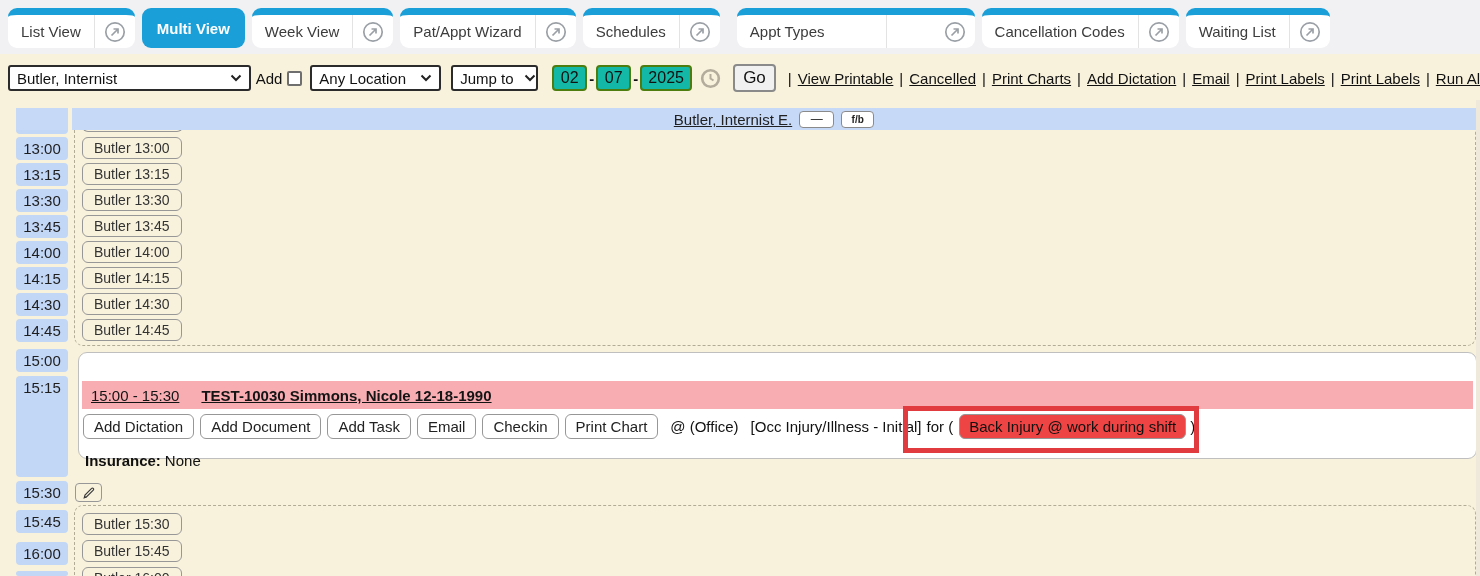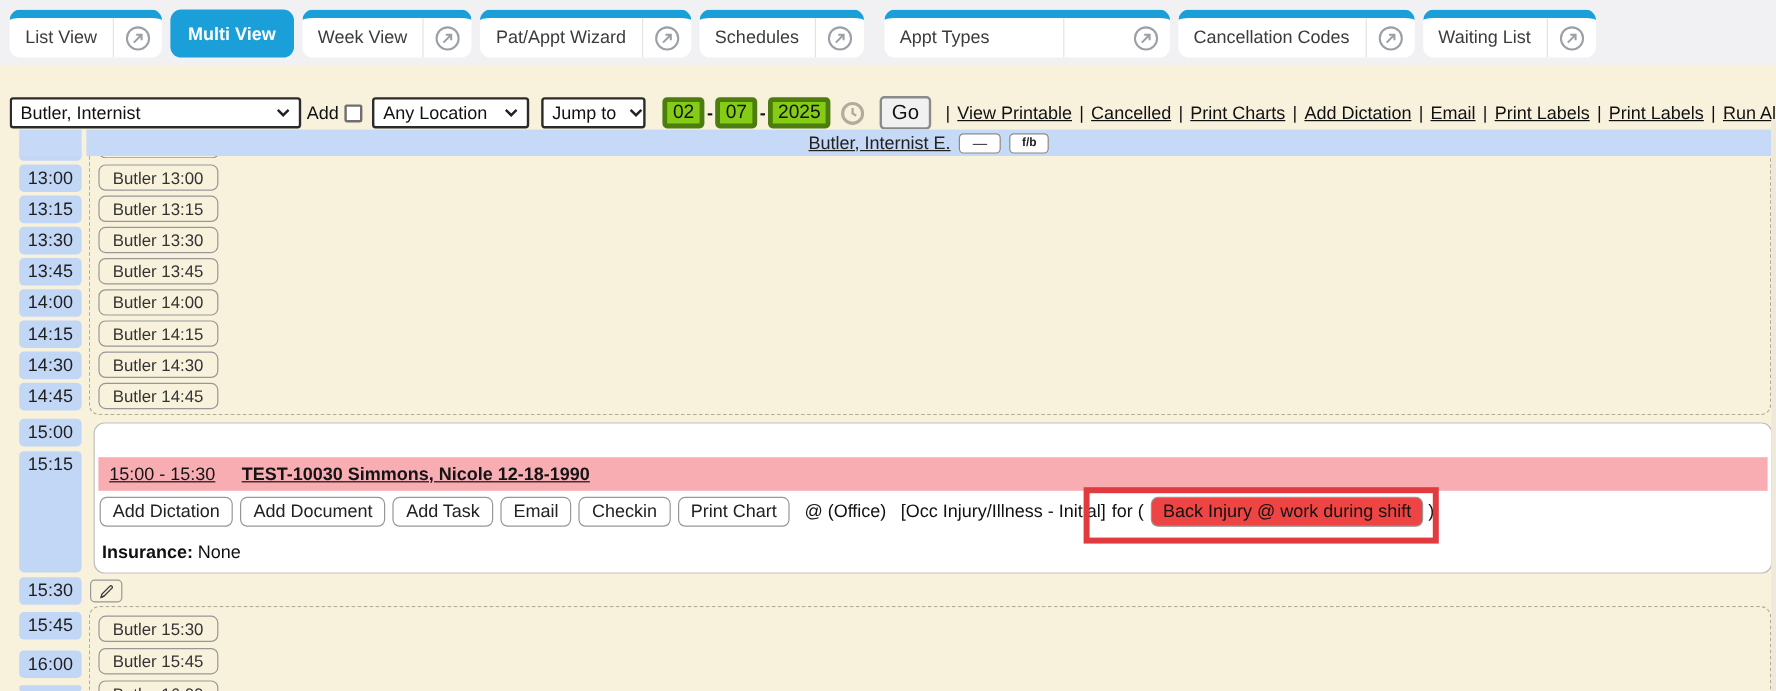--- a/index.html
+++ b/index.html
@@ -12,31 +12,31 @@
             display:flex; align-items:flex-start; padding:8px 0 0 8px; gap:7px; }
   .tab { display:flex; align-items:center; height:40px; background:#fff; border-radius:9px;
          border-top:7px solid #1a9fd8; overflow:hidden; }
   .tab-label { padding:0 13px; font-size:15px; color:#3c3c3c; white-space:nowrap; }
   .tab-divider { width:1px; align-self:stretch; background:#e3e3e3; }
   .popout { margin:0 9px; display:flex; align-items:center; }
   .tab.active { background:#1a9fd8; border-top:none; border-radius:9px; }
   .tab.active .tab-label { color:#fff; font-weight:bold; padding:0 15px; }
 
   
-  .toolbar { position:absolute; top:80px; left:8px; right:0; height:28px; display:flex;
+  .toolbar { position:absolute; top:64px; left:8px; right:0; height:28px; display:flex;
              align-items:center; font-size:15px; color:#111; white-space:nowrap; overflow:hidden; }
   .select { display:flex; align-items:center; justify-content:space-between; background:#fff;
             border:2px solid #2b2b2b; border-radius:3px; height:26px; padding:0 7px; }
   .chev { margin-left:10px; display:flex; align-items:center; }
   .provider-select { width:243px; }
   .location-select { width:131px; margin-left:8px; }
   .jump-select    { width:87px;  margin-left:10px; }
   .add-label { margin-left:5px; }
   .checkbox { width:15px; height:15px; border:2px solid #6f6f6f; background:#fff; border-radius:2px; margin-left:5px; }
-  .dateinput { background:#84cc16; border:4px solid #4d7c0f; border-radius:4px; height:26px;
+  .dateinput { background:#14b8a6; border:2px solid #4d7c0f; border-radius:4px; height:26px;
                display:flex; align-items:center; justify-content:center; font-size:16px; }
   .dw-sm { width:35px; } .dw-lg { width:52px; }
   .date-sep { margin:0 2px; font-weight:bold; }
   .date-group { display:flex; align-items:center; margin-left:14px; }
   .clock { margin-left:8px; display:flex; align-items:center; }
   .go-btn { margin-left:12px; border:2px solid #8a8a8a; background:#f1f1f1; border-radius:4px;
             padding:2px 8px; font-size:17px; font-family:inherit; color:#111; }
   .links { display:flex; align-items:center; margin-left:6px; }
   .links a { color:#111; text-decoration:underline; cursor:pointer; }
   .sep { padding:0 6px; }
@@ -59,21 +59,21 @@
   
   .dashed-box-top { position:absolute; left:74px; top:118px; width:1402px; height:228px;
                     border:1px dashed #b2ab96; border-top:none; border-radius:0 0 9px 9px; z-index:1; }
   .dashed-box-bottom { position:absolute; left:74px; top:505px; width:1402px; height:80px;
                        border:1px dashed #b2ab96; border-bottom:none; border-radius:9px 9px 0 0; z-index:1; }
   .slot { position:absolute; left:82px; height:22px; border:1px solid #979797; border-radius:6px;
           display:flex; align-items:center; padding:0 11px; font-size:14px; color:#333; z-index:1; background:transparent; }
   .slot.partial { border-top:none; border-radius:0 0 6px 6px; width:101px; }
 
   
-  .appt-card { position:absolute; left:78px; top:352px; width:1399px; height:126px; background:#fff;
+  .appt-card { position:absolute; left:78px; top:352px; width:1399px; height:107px; background:#fff;
                border:1px solid #bfbfbf; border-radius:9px; z-index:2; }
   .appt-pink { position:absolute; left:3px; right:3px; top:28px; height:28px; background:#f8adb3;
                display:flex; align-items:center; padding-left:9px; gap:22px; }
   .appt-time-link { font-size:15px; color:#141414; text-decoration:underline; cursor:pointer; }
   .appt-patient { font-size:15px; font-weight:bold; color:#141414; text-decoration:underline; cursor:pointer; }
   .appt-actions { position:absolute; left:4px; top:61px; display:flex; align-items:center; font-size:15px; color:#111; }
   .action-btn { border:1px solid #979797; border-radius:6px; background:#fff; padding:3px 10px;
                 margin-right:6px; font-size:15px; font-family:inherit; color:#222; }
   .meta-text { margin-left:6px; }
   .meta-type { margin-left:12px; }

